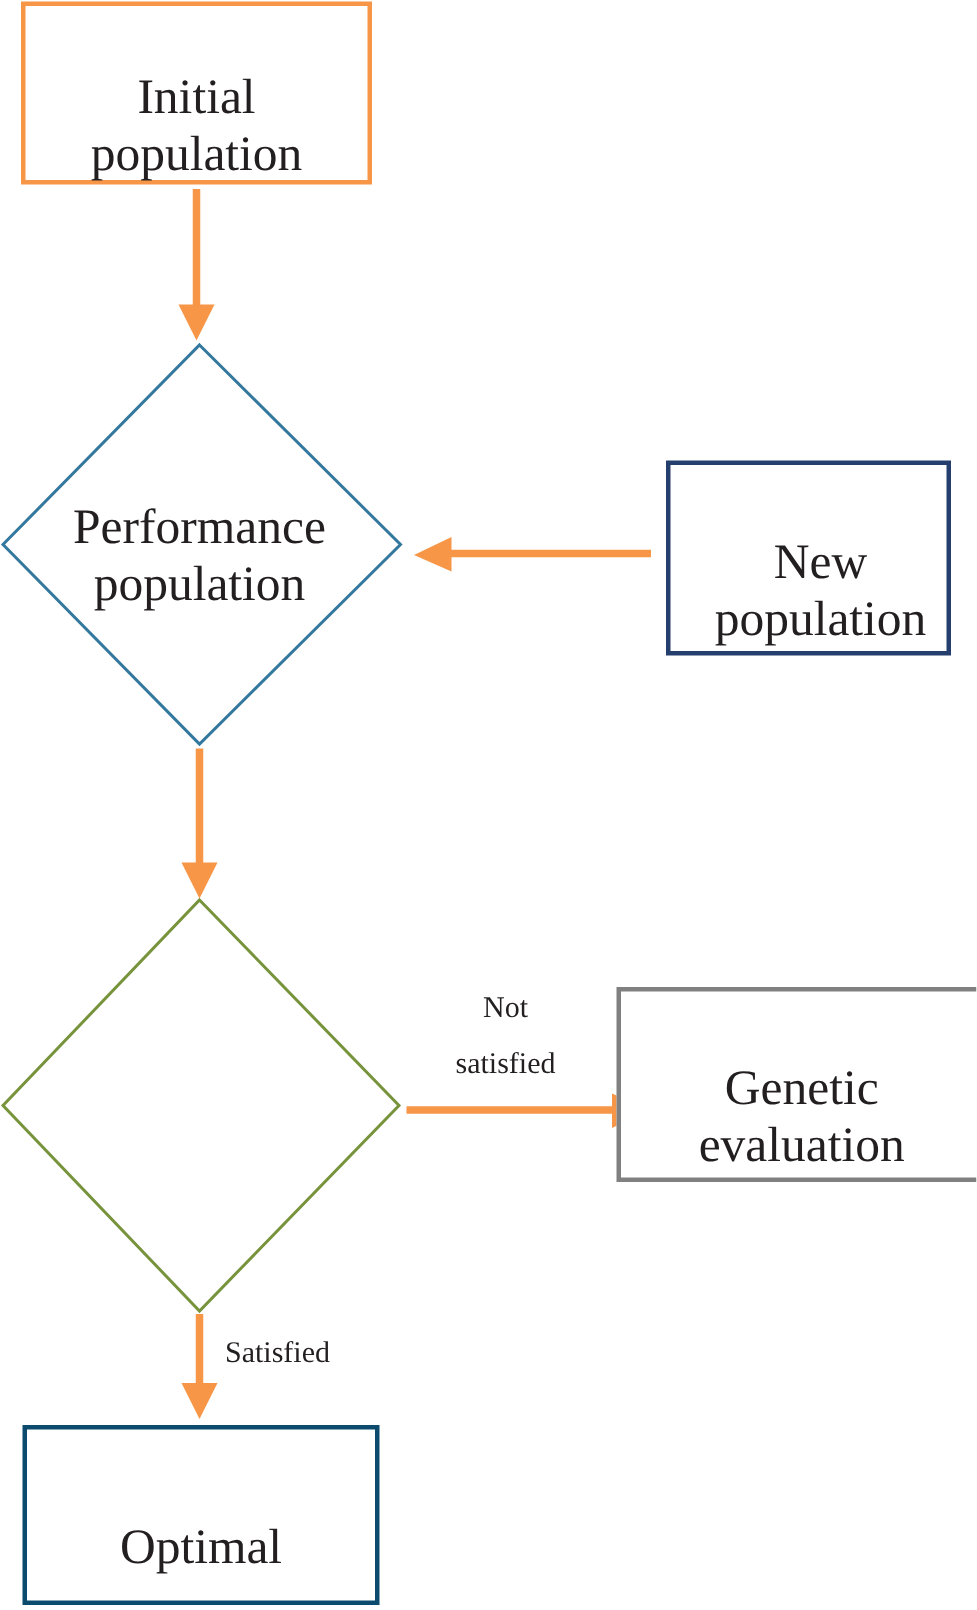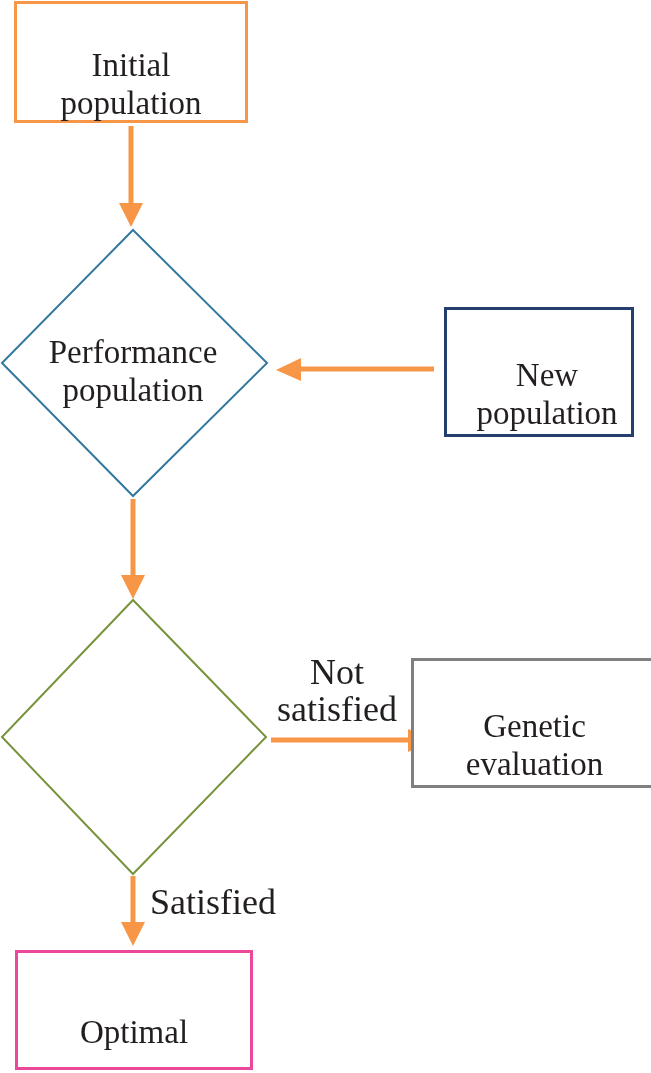--- a/index.html
+++ b/index.html
@@ -34,31 +34,31 @@
   }
   .node-label {
     font-size: 33px;
     line-height: 38px;
     margin-top: 43px;
   }
   .node-label .line { display: block; }
   .border-orange { border: 3px solid #F79646; }
   .border-navy   { border: 3px solid #243F6E; }
   .border-gray   { border: 3px solid #808080; }
-  .border-purple { border: 3px solid #ec4899; }
+  .border-purple { border: 3px solid #0c4a6e; }
   .diamond-label {
     position: absolute;
     text-align: center;
     font-size: 33px;
     line-height: 38px;
   }
   .diamond-label .line { display: block; }
   .edge-label {
     position: absolute;
-    font-size: 36px;
+    font-size: 20px;
     line-height: 37px;
   }
   .edge-label.centered { text-align: center; }
   .edge-label .line { display: block; }
 </style>
 </head>
 <body>
 
 <div class="canvas">
 

